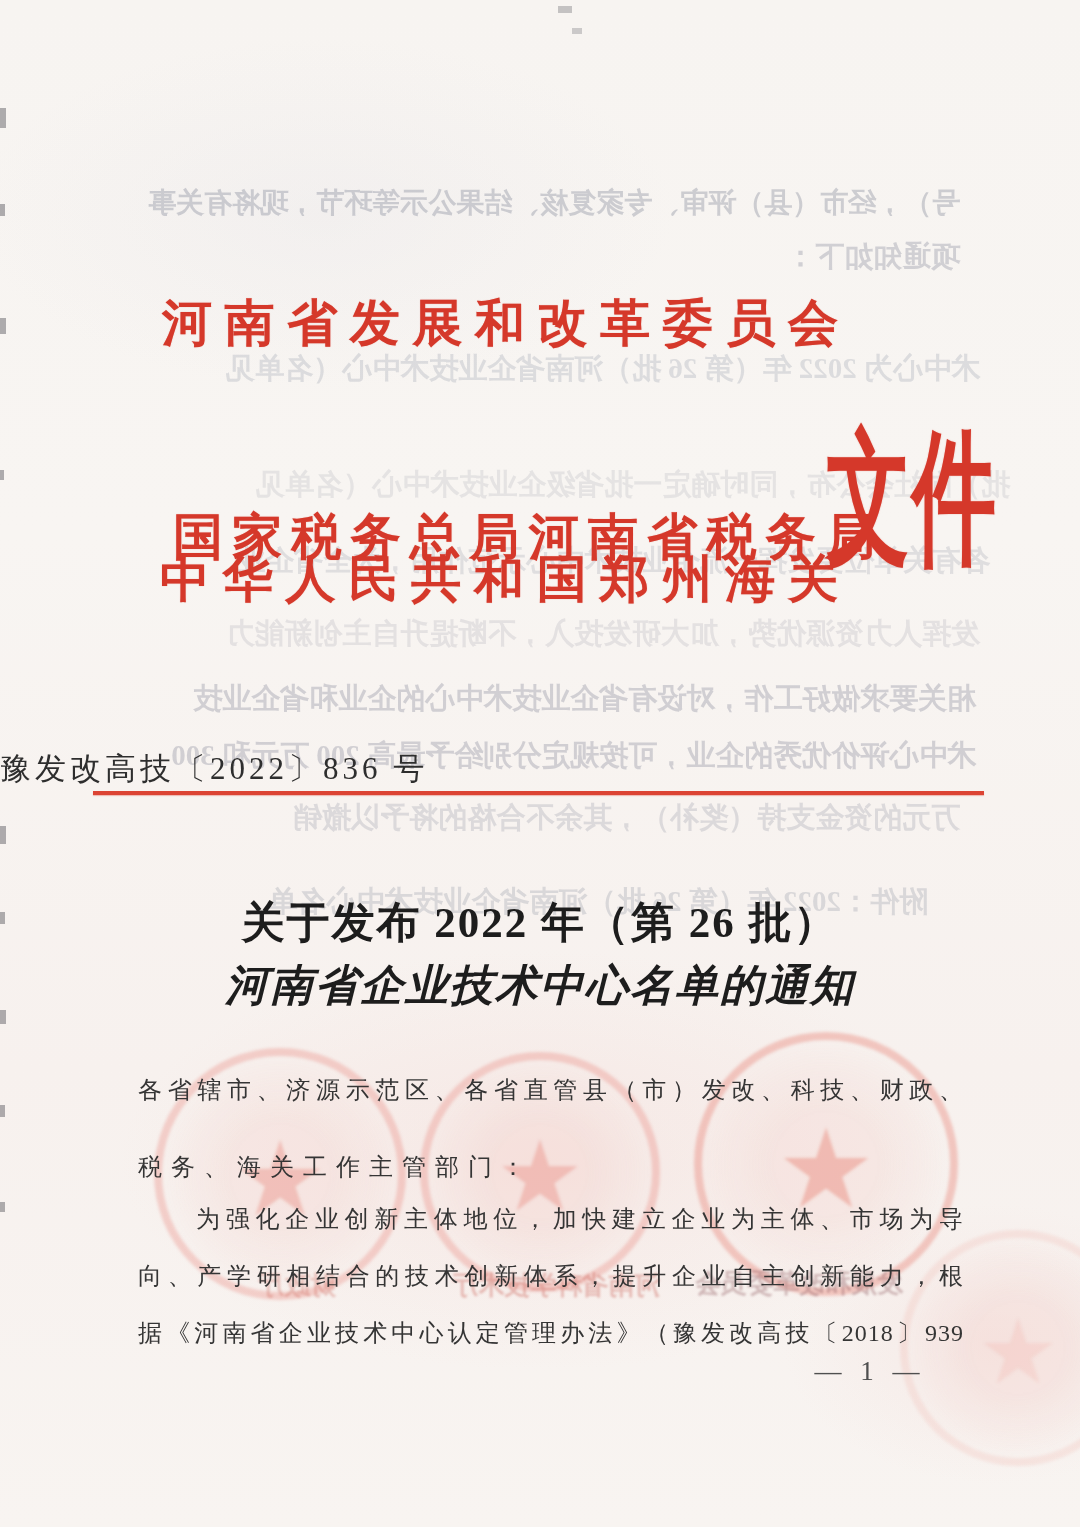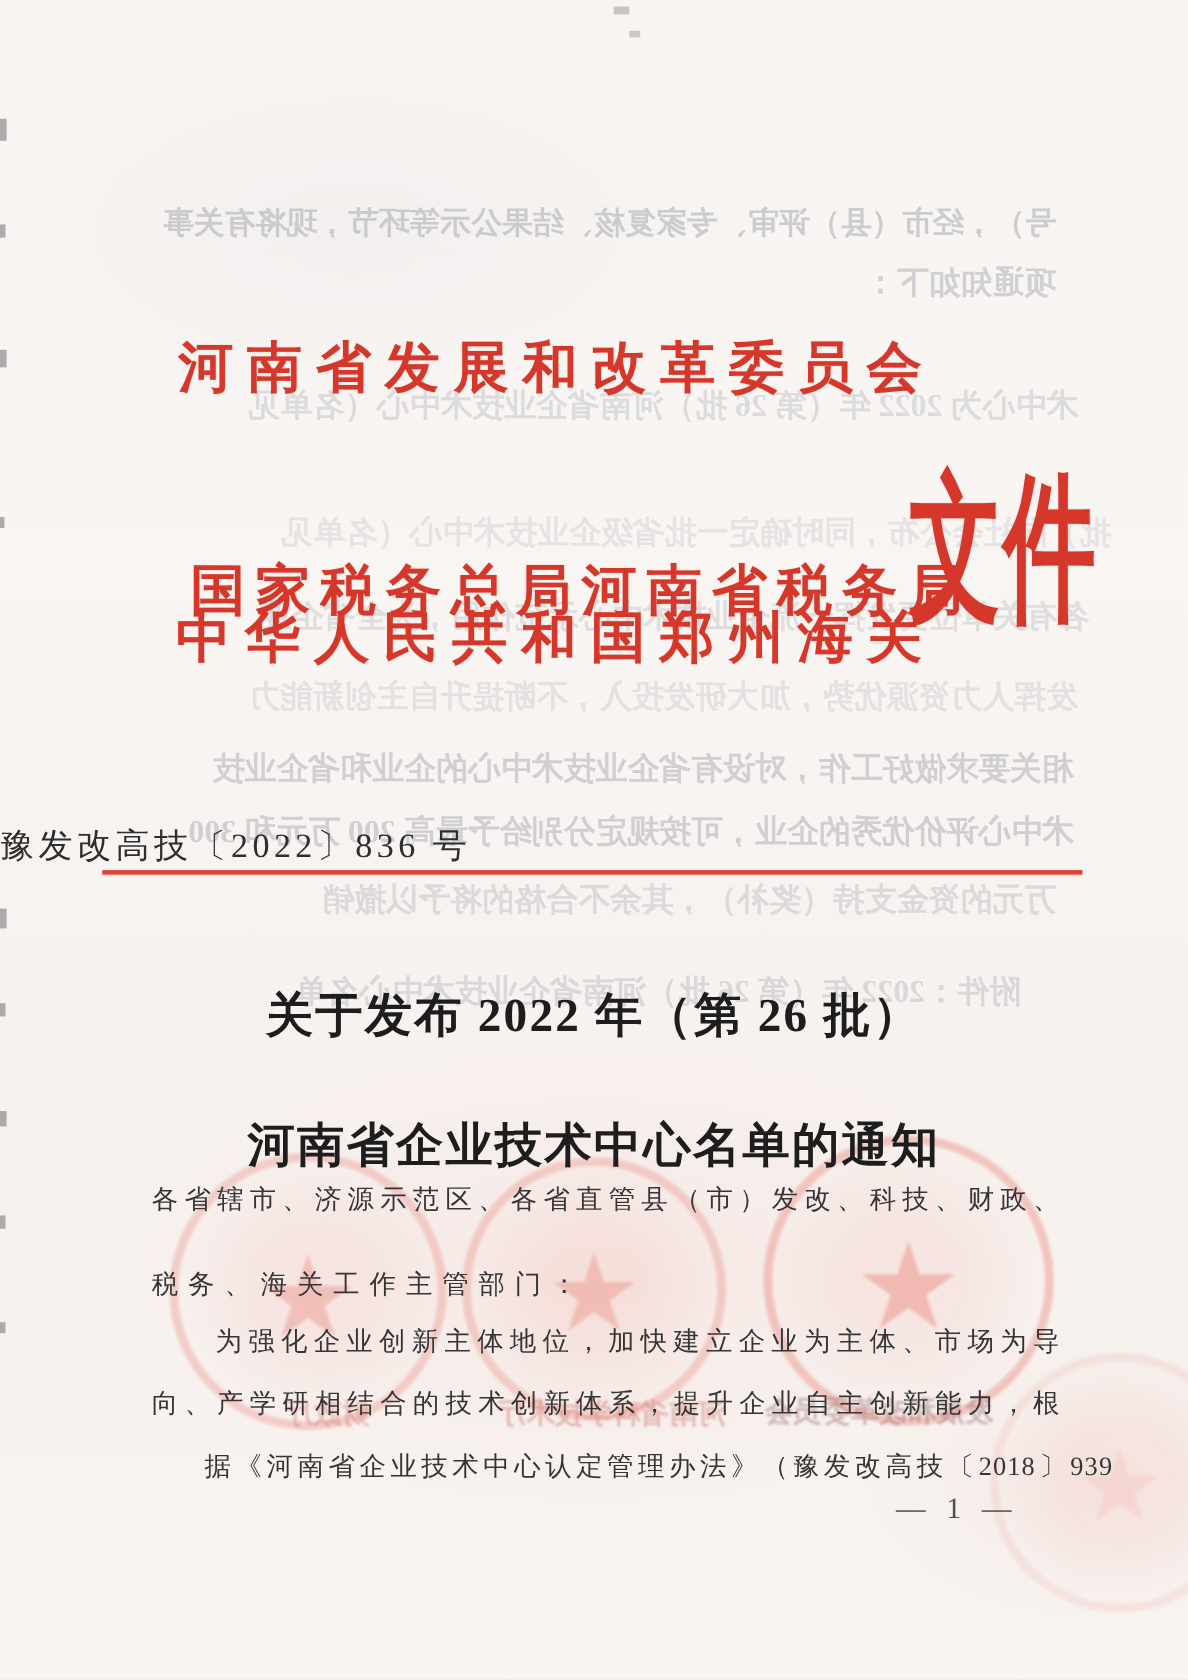--- a/index.html
+++ b/index.html
@@ -20,21 +20,21 @@
   
   .hdr{
     position:absolute;
     color:#d5382a;
     font-weight:bold;
     font-size:50px;line-height:58px;
     white-space:nowrap;
     text-align:justify;text-align-last:justify;
     text-shadow:0 0 1px rgba(213,56,42,.45);
   }
-  .hl1{left:162px;top:305px;width:676px;}
+  .hl1{left:162px;top:294px;width:676px;}
   .hl2{left:164px;top:370px;width:636px;}
   .hl3{left:164px;top:445px;width:636px;}
   .hl4{left:150px;top:508px;width:702px;margin-left:23px;}
   .hl5{left:160px;top:550px;width:678px;}
   .doclabel{
     position:absolute;left:828px;top:425px;width:152px;height:150px;
     color:#d5382a;font-weight:bold;font-size:82px;line-height:150px;
     white-space:nowrap;letter-spacing:2px;
     transform:scale(1.02,1.78);transform-origin:50% 50%;
     text-shadow:0 0 1px rgba(213,56,42,.4);
@@ -46,32 +46,32 @@
   .redline{
     position:absolute;left:93px;top:791px;width:891px;height:4px;
     background:#dc4434;box-shadow:0 1px 1px rgba(220,68,52,.35);
   }
   
   .title{
     position:absolute;left:0;width:1080px;text-align:center;
     color:#1d1d1d;font-weight:bold;font-size:43px;white-space:nowrap;letter-spacing:2px;
   }
   .t1{top:894px;}
-  .t2{top:1012px;}
+  .t2{top:957px;font-style:italic;}
   
   .bline{
     position:absolute;left:138px;width:826px;
     color:#353535;font-size:24px;white-space:nowrap;letter-spacing:1px;
   }
   .just{text-align:justify;text-align-last:justify;}
   .b1{top:1074px;}
   .b2{top:1151px;letter-spacing:9px;}
   .b3{top:1203px;text-indent:58px;}
   .b4{top:1260px;}
-  .b5{top:1317px;margin-left:48px;}
+  .b5{top:1317px;}
   .pageno{
     position:absolute;left:770px;top:1356px;width:200px;
     text-align:center;color:#4f4f4f;font-size:27px;letter-spacing:6px;white-space:nowrap;
   }
   
   .bt{
     position:absolute;
     color:rgba(122,128,146,0.27);
     font-size:29px;white-space:nowrap;font-weight:bold;
     transform:scaleX(-1);filter:blur(0.7px);

